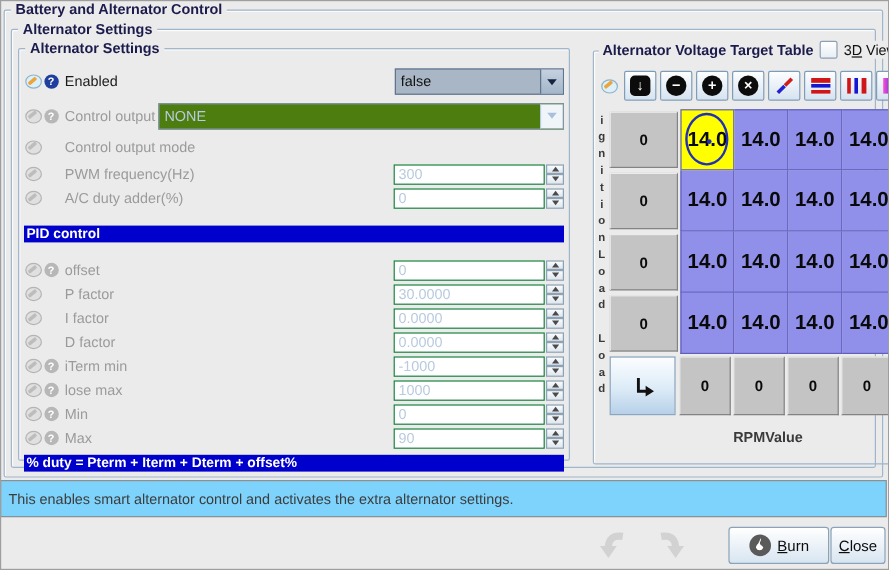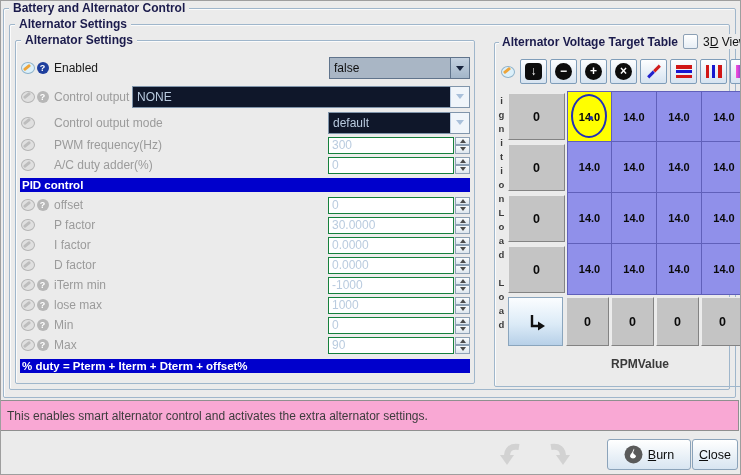--- a/index.html
+++ b/index.html
@@ -23,41 +23,41 @@
 
   .bubble{width:12px;height:10px;border-radius:50%;background:#e0e0e0;border:1px solid #b4b4b4;position:relative;flex:none;}
   .bubble::after{content:"";position:absolute;left:1.5px;top:2.5px;width:8px;height:3px;
                  background:#bdbdbd;border-radius:1px;transform:rotate(-40deg);}
   .on .bubble{background:#dcf0fa;border-color:#8fb2c9;}
   .on .bubble::after{background:#eda43a;}
   .help{width:12px;height:12px;border-radius:50%;background:#b7b7b7;color:#fff;font-weight:bold;
         font-size:9px;line-height:12px;text-align:center;flex:none;}
   .on .help{background:#1f3f9e;}
 
-  .combo{height:22px;border:1px solid #8095ab;background:#0f172a;display:flex;align-items:stretch;box-sizing:border-box;flex:none;}
+  .combo{height:22px;border:1px solid #8095ab;background:#4d7c0f;display:flex;align-items:stretch;box-sizing:border-box;flex:none;}
   .combo .ctext{flex:1;display:flex;align-items:center;padding:0 4px;color:#b9cbdf;overflow:hidden;}
   .combo .cbtn{width:18px;border-left:1px solid #b9cbdf;background:#f0f5fa;
                display:flex;align-items:center;justify-content:center;}
   .arr{width:0;height:0;border-left:4px solid transparent;border-right:4px solid transparent;border-top:5px solid #a9c0da;}
   .combo.en{background:#a9b6c5;border-color:#60748c;}
   .combo.en .ctext{color:#101010;}
   .combo.en .cbtn{background:linear-gradient(#c4d1e0,#a3b6c9);border-left-color:#60748c;}
   .combo.en .arr{border-top-color:#18243e;}
 
   .spin{display:flex;height:17px;flex:none;}
   .spin input{width:126px;height:17px;border:1px solid #15803d;background:#fff;color:#b9cbdf;
               font-family:"Liberation Sans",sans-serif;font-size:12px;padding:0 3px;box-sizing:border-box;}
   .sbcol{width:15px;display:flex;flex-direction:column;margin-left:1px;}
   .sb{flex:1;border:1px solid #8ea2b6;background:linear-gradient(#fbfdfe,#dde6ee);
       display:flex;align-items:center;justify-content:center;box-sizing:border-box;}
   .tup{width:0;height:0;border-left:3px solid transparent;border-right:3px solid transparent;border-bottom:4px solid #4a4a4a;}
   .tdn{width:0;height:0;border-left:3px solid transparent;border-right:3px solid transparent;border-top:4px solid #4a4a4a;}
 
   .bluebar{height:14px;background:#0000cc;color:#fff;font-weight:bold;font-size:11.5px;
-           line-height:14px;padding-left:2px;margin:3px 2px;}
+           line-height:14px;padding-left:2px;margin:13px 2px;}
 
   
   .ttlrow{position:absolute;top:-9px;left:4px;display:flex;align-items:center;background:#ebebeb;padding:0 3px;gap:5px;}
   .ttl{font-weight:bold;color:#1b1b4c;font-size:12px;white-space:nowrap;}
   .cbx{width:13px;height:13px;border:1px solid #8ca0b5;background:linear-gradient(#ffffff,#e7eef5);border-radius:2px;}
   .cbl{font-size:12px;color:#111;white-space:nowrap;}
   .u{text-decoration:underline;}
 
   .toolbar{position:absolute;left:3px;top:16px;display:flex;align-items:center;gap:3px;}
   .tbtn{width:27px;height:25px;border:1px solid #7f9db9;border-radius:2px;
@@ -79,37 +79,37 @@
   .ttable{position:absolute;left:1px;top:48px;display:flex;}
   .yaxis{writing-mode:vertical-lr;text-orientation:upright;font-weight:bold;font-size:9.5px;
          color:#3a3a3a;letter-spacing:3px;width:12px;padding-top:4px;}
   .trow{display:flex;}
   .hcell{width:57px;height:47px;margin:2px 2px 2px 0;background:#c4c4c4;box-sizing:border-box;
          border:1px solid;border-color:#ececec #838383 #838383 #ececec;
          display:flex;align-items:center;justify-content:center;font-weight:bold;font-size:12.5px;color:#0a0a0a;}
   .dcell{width:45px;height:51px;box-sizing:border-box;background:#9090ea;
          border-right:1px solid #6060ba;border-bottom:1px solid #6060ba;
          display:flex;align-items:center;justify-content:center;
-         font-weight:bold;font-size:11px;color:#0a0a0a;position:relative;}
+         font-weight:bold;font-size:17px;color:#0a0a0a;position:relative;}
   .trow.r0 .dcell{border-top:1px solid #6060ba;}
   .dcell.c0{border-left:1px solid #6060ba;}
   .dcell.sel{background:#ffff00;}
   .sel-oval{position:absolute;left:3px;right:4px;top:2px;bottom:3px;border:2px solid #2230b8;border-radius:50%;}
   .sel-dot{position:absolute;left:50%;top:50%;width:4px;height:4px;margin:-1px 0 0 -1px;background:#2230b8;border-radius:50%;}
   .corner{width:55px;height:49px;margin:2px 2px 2px 0;box-sizing:border-box;border:1px solid #8aa5bd;
           background:linear-gradient(180deg,#fbfdff 0%,#dcebf7 55%,#b7d0e8 100%);
           display:flex;align-items:center;justify-content:center;}
   .acell{width:43px;height:49px;margin:2px 1px;background:#c4c4c4;box-sizing:border-box;
          border:1px solid;border-color:#ececec #838383 #838383 #ececec;
          display:flex;align-items:center;justify-content:center;font-weight:bold;font-size:12.5px;color:#0a0a0a;}
   .xaxis{position:absolute;left:0;right:0;top:314px;text-align:center;font-weight:bold;font-size:12px;color:#3a3a3a;padding-left:32px;}
 
   
   .statusbar{position:absolute;left:0;top:400px;width:739px;height:31px;border:1px solid #8f8f8f;
-             background:#f9a8d4;display:flex;align-items:center;padding-left:6px;box-sizing:border-box;color:#3c3c3c;}
+             background:#7dd3fc;display:flex;align-items:center;padding-left:6px;box-sizing:border-box;color:#3c3c3c;}
   .histbtn{position:absolute;width:28px;height:28px;top:440px;}
   .jbtn{position:absolute;top:439px;height:31px;display:flex;align-items:center;justify-content:center;gap:5px;
         border:1px solid #8ba3ba;border-radius:3px;background:linear-gradient(#ffffff,#d8e5f1);
         font-size:12.5px;color:#0d0d0d;box-sizing:border-box;cursor:default;}
 </style>
 </head>
 <body>
 
 <div class="frame"></div>
 
@@ -160,26 +160,20 @@
       </div>
     </div>
 
     <div class="frow" style="height:25px;text-align:right;">
       <span class="slot">
           <span class="bubble"></span>
         </span>
       <span class="slot"></span>
       <span class="flabel">Control output mode</span>
       <span class="spacer"></span>
-      <div class="combo" style="width:142px;">
-        <span class="ctext">default</span>
-        <span class="cbtn">
-            <span class="arr"></span>
-          </span>
-      </div>
     </div>
 
     <div class="frow" style="height:20px;">
       <span class="slot">
           <span class="bubble"></span>
         </span>
       <span class="slot"></span>
       <span class="flabel">PWM frequency(Hz)</span>
       <span class="spacer"></span>
       <div class="spin">

